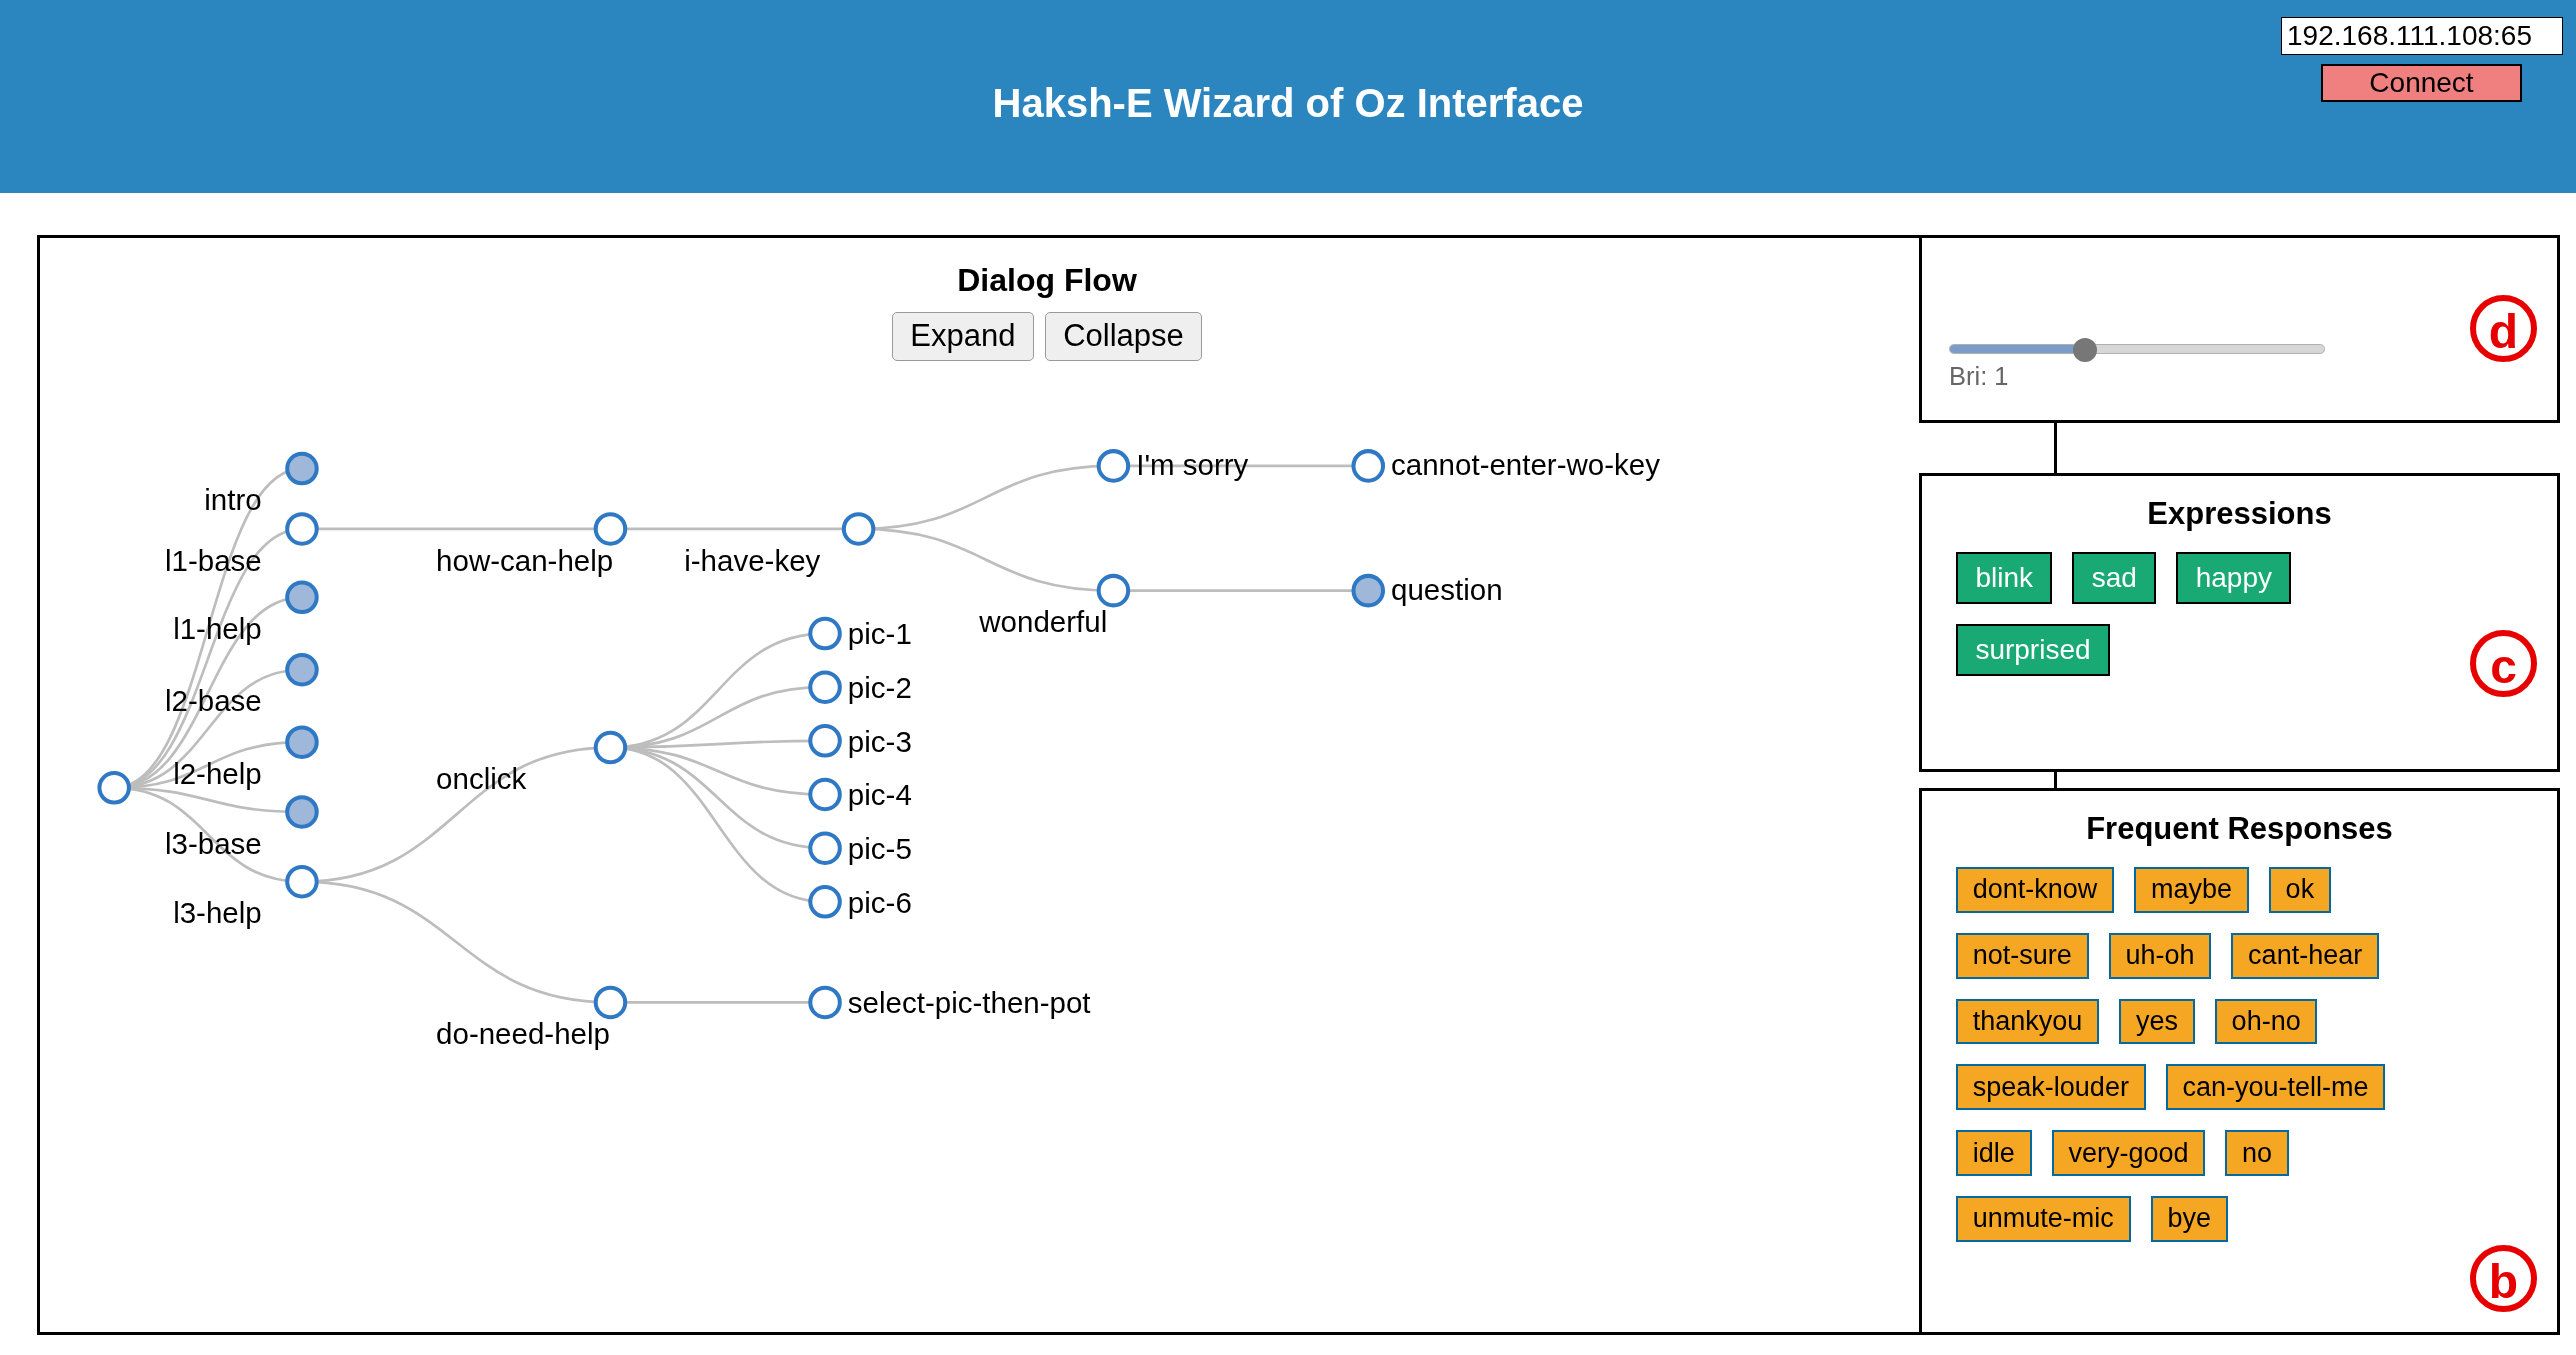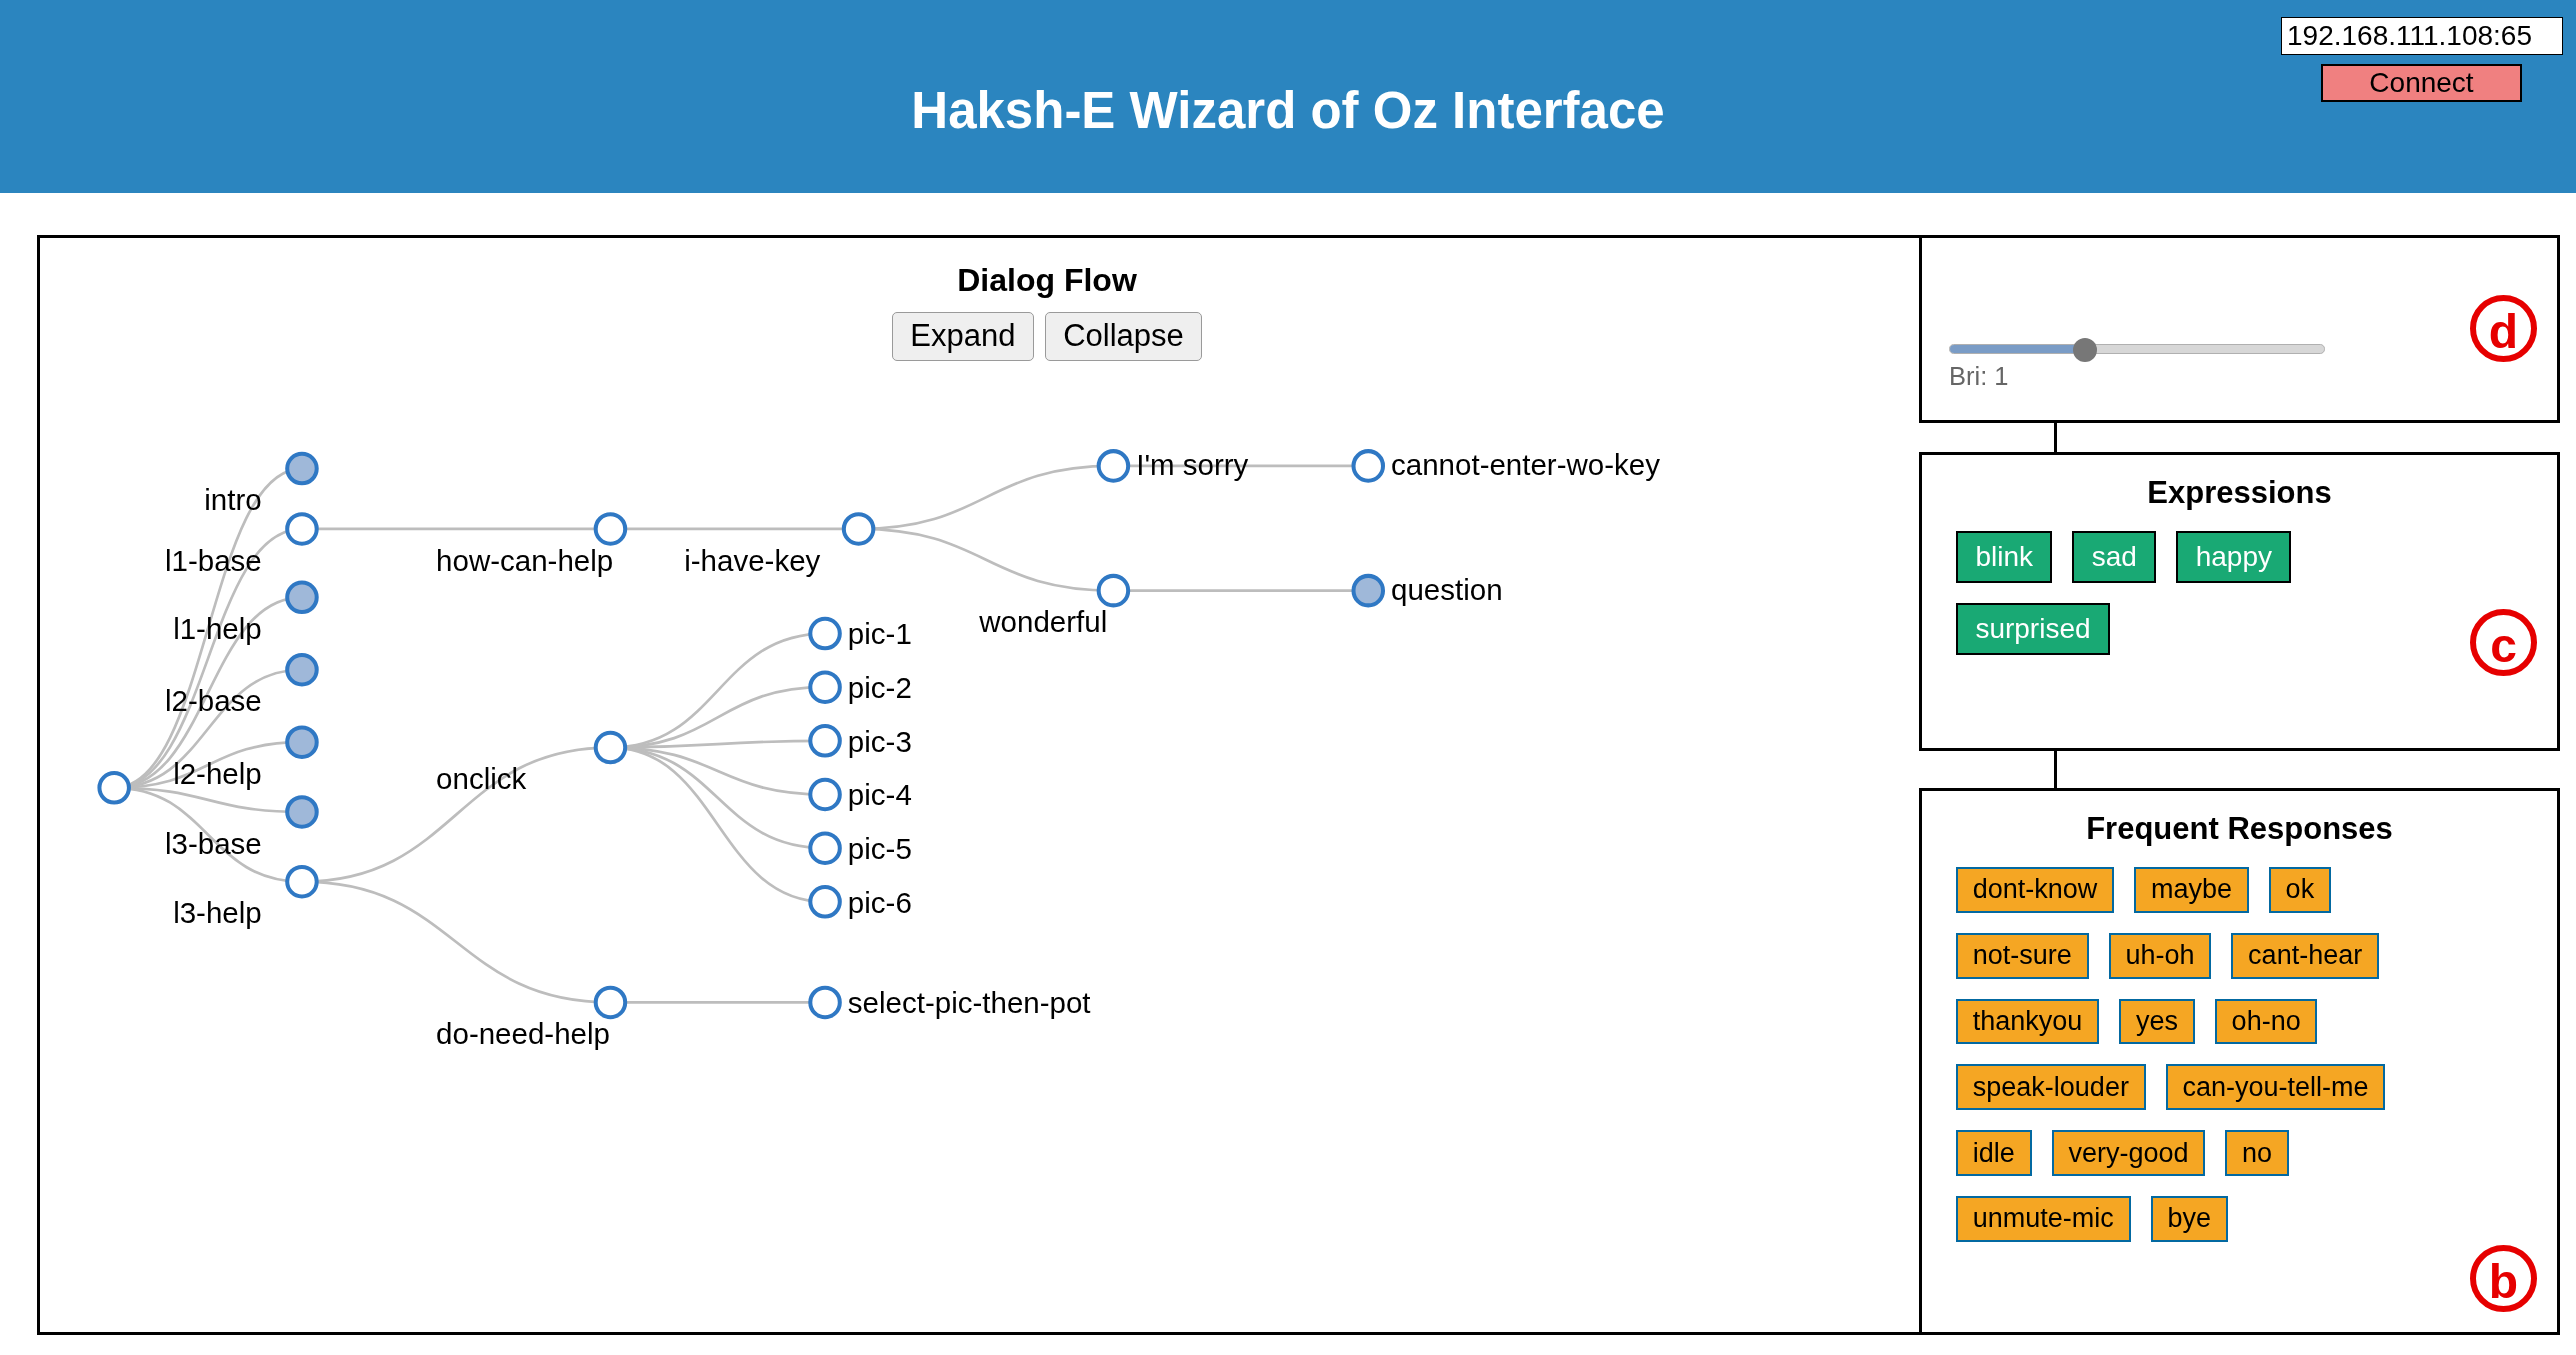--- a/index.html
+++ b/index.html
@@ -22,21 +22,21 @@
     height: 193px;
     background: #2b85bf;
   }
   .header-title {
     position: absolute;
     left: 0; right: 0;
     top: 81px;
     text-align: center;
     color: #fff;
     font-weight: bold;
-    font-size: 51px;
+    font-size: 40px;
   }
   .ip-box {
     position: absolute;
     right: 13.4px;
     top: 17px;
     width: 282px;
     height: 38px;
     background: #fff;
     border: 1.3px solid #000;
     font-size: 28px;
@@ -70,21 +70,21 @@
     height: 1100px;
   }
   .sliders-panel {
     left: 1919px;
     top: 235px;
     width: 641px;
     height: 188px;
   }
   .expressions-panel {
     left: 1919px;
-    top: 452px;
+    top: 473px;
     width: 641px;
     height: 299px;
   }
   .responses-panel {
     left: 1919px;
     top: 788px;
     width: 641px;
     height: 547px;
   }
 

